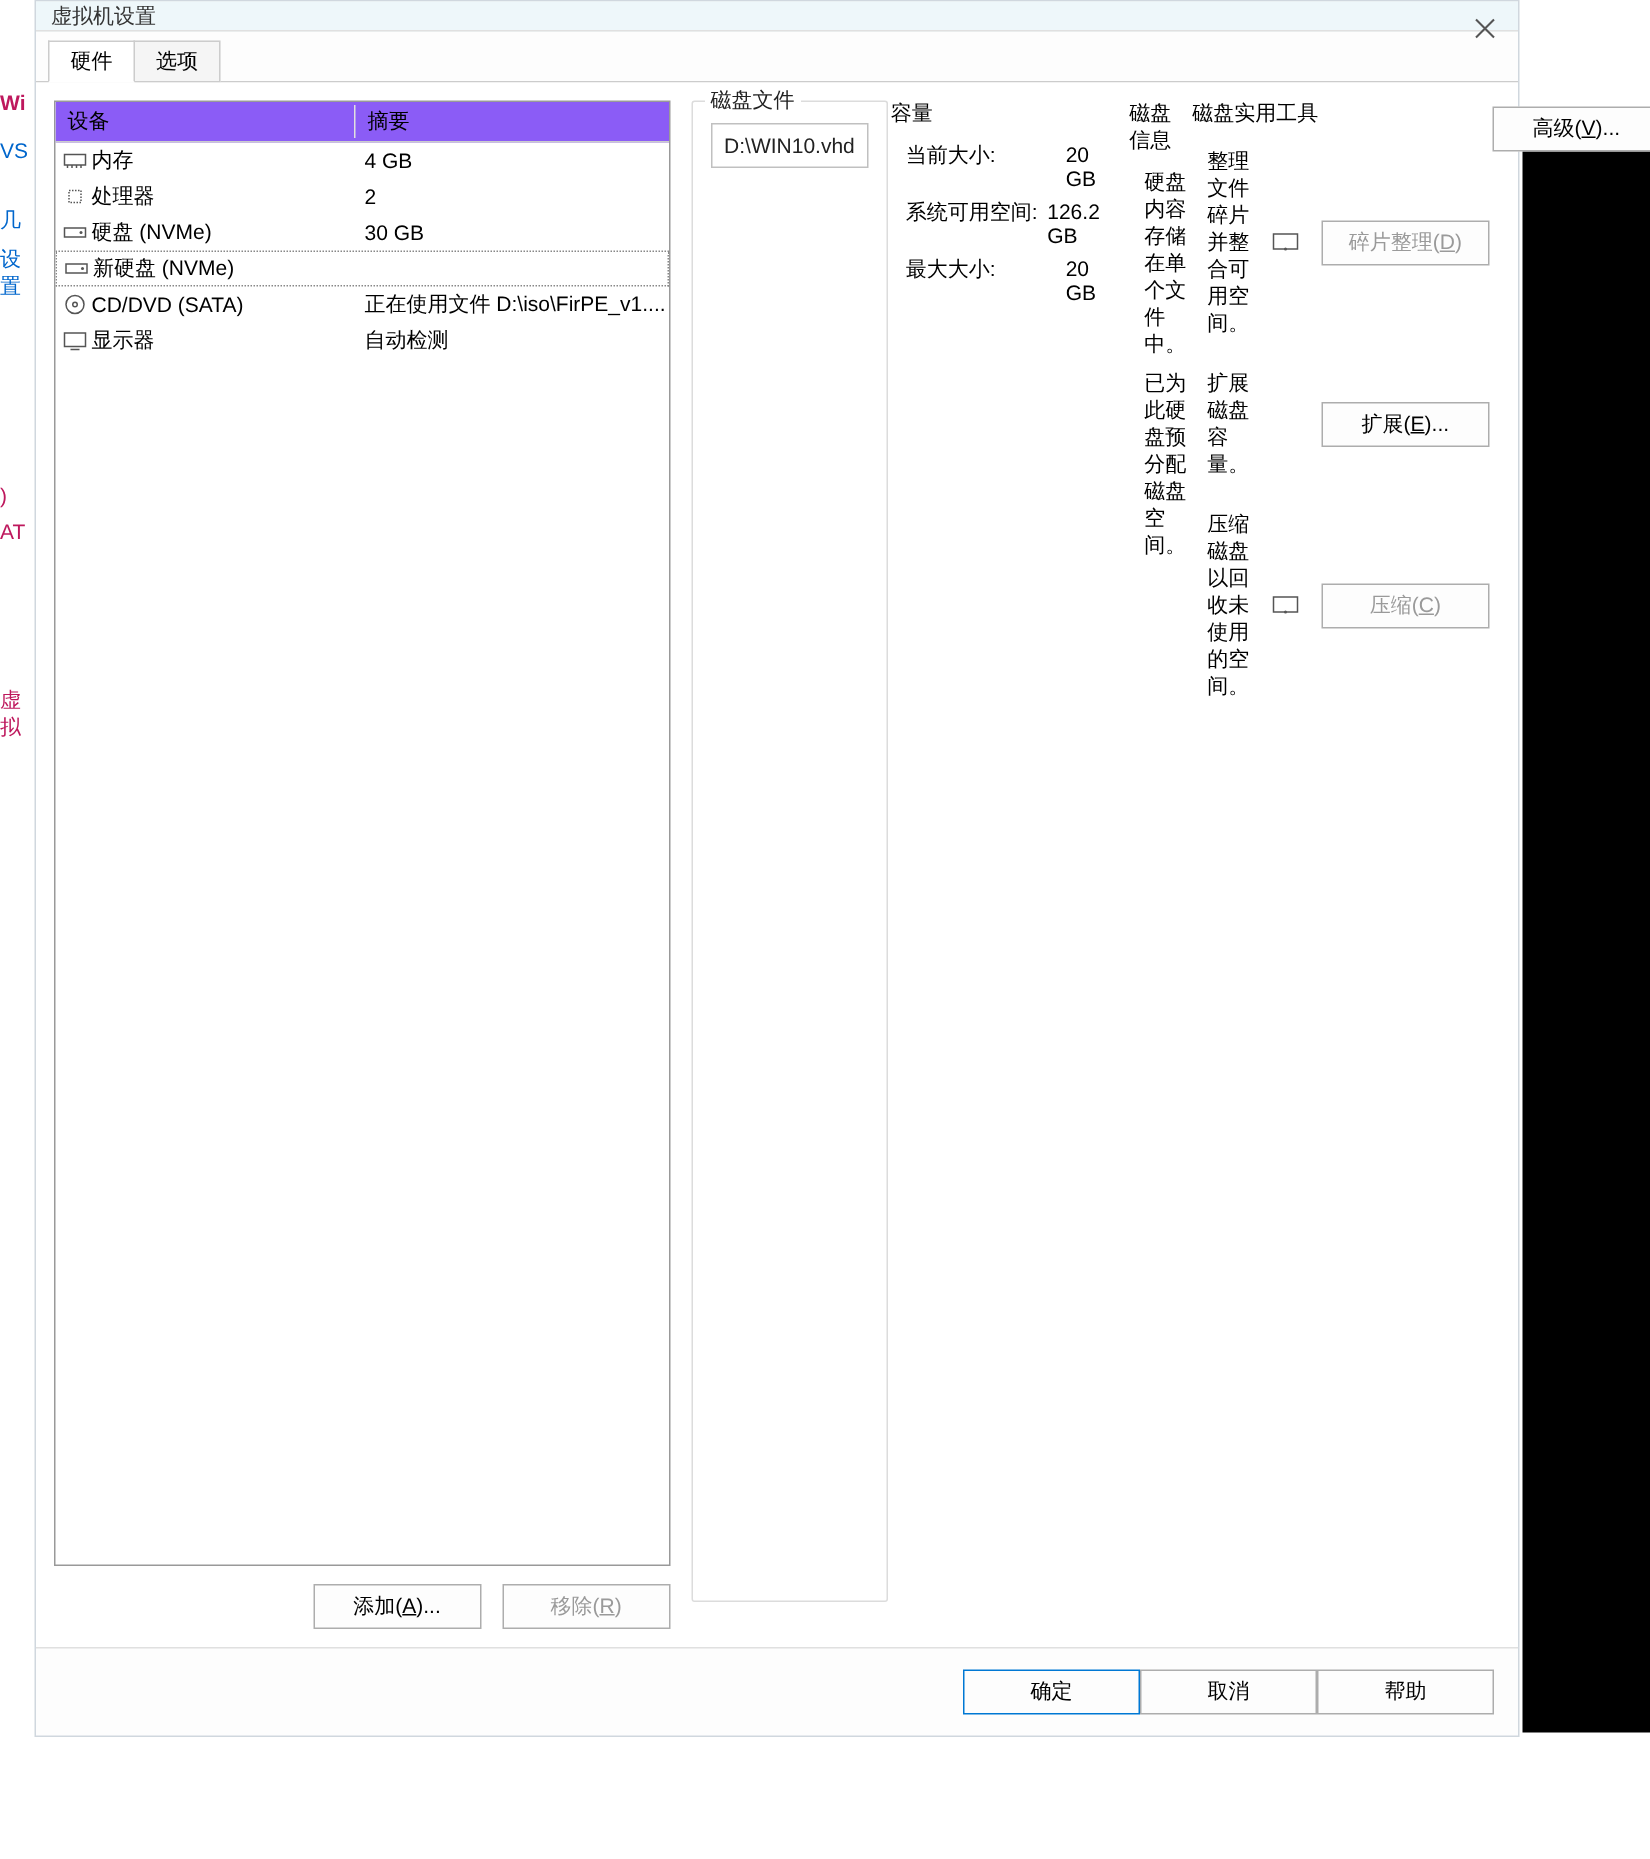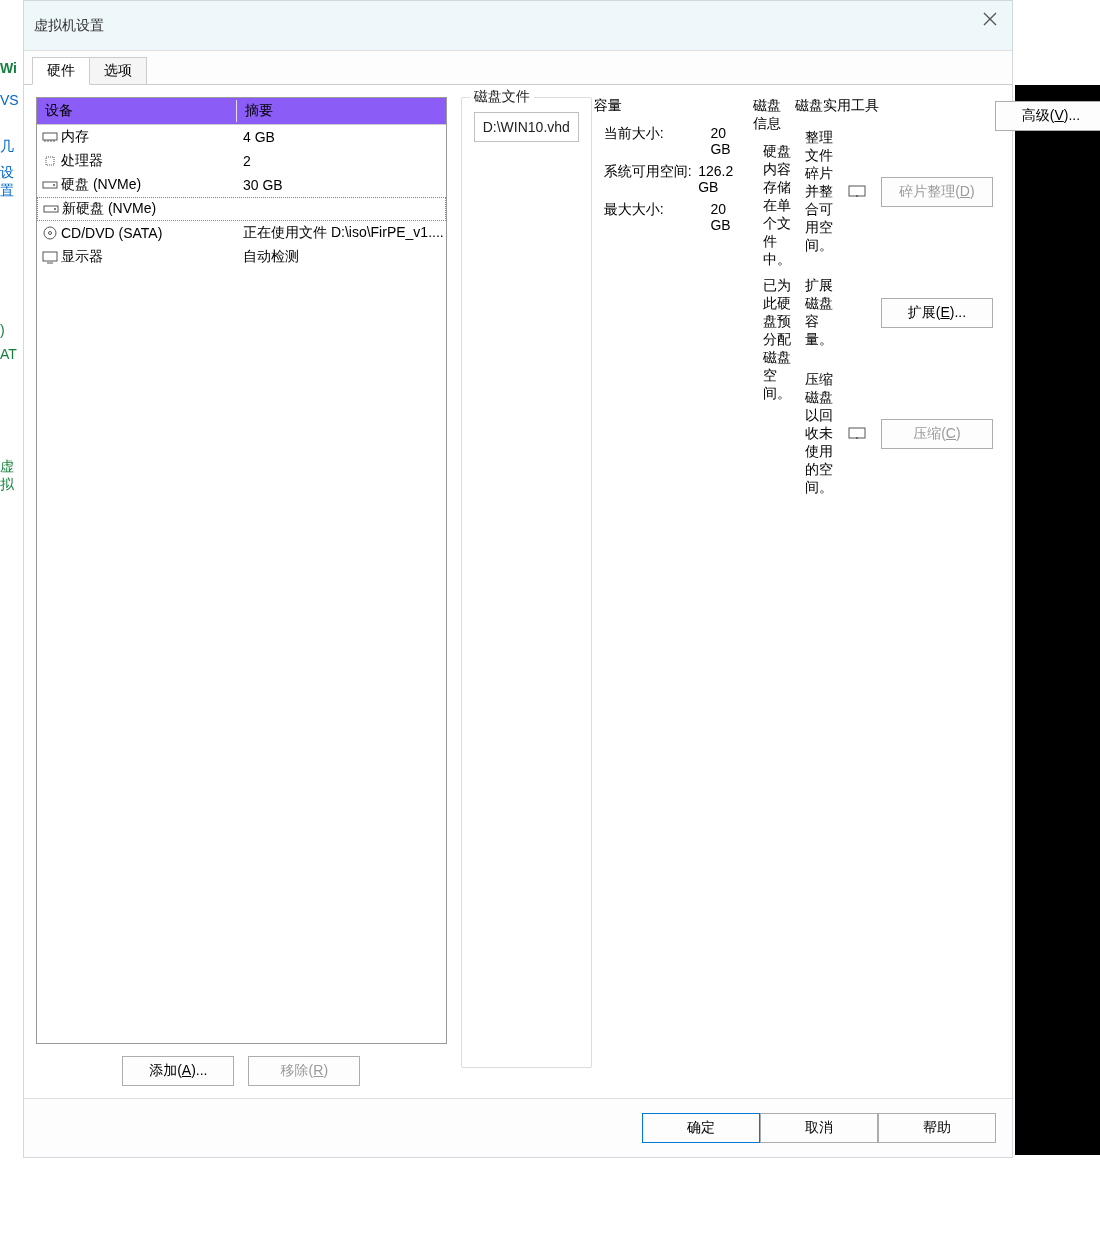--- a/index.html
+++ b/index.html
@@ -16,37 +16,37 @@
 .backdrop-left {
   position: absolute;
   left: 0; top: 0;
   width: 23px; height: 1239px;
   background: #fff;
   z-index: 0;
 }
 .backdrop-left .fragment {
   position: absolute;
   font-size: 14px;
-  color: #15803d;
+  color: #be185d;
 }
 .backdrop-right {
   position:absolute; right:0; top:85px; width:85px; height:1070px; background:#000;
 }
 .dialog {
   position: absolute;
   left: 23px; top: 0;
   width: 990px; height: 1158px;
   background: #fdfdfd;
   border: 1px solid #d0d7de;
   display: flex;
   flex-direction: column;
   z-index: 10;
 }
 .titlebar {
-  height: 50px;
+  height: 20px;
   display: flex;
   align-items: center;
   padding: 0 10px;
   background: #eef7fa;
   border-bottom: 1px solid #e0e0e0;
   position: relative;
 }
 .titlebar .title {
   font-size: 14px;
   color: #333;
@@ -138,21 +138,21 @@
   white-space: nowrap; overflow: hidden; text-overflow: ellipsis;
 }
 .dt-row .sum {
   flex: 1;
   padding-left: 6px;
   white-space: nowrap; overflow: hidden; text-overflow: ellipsis;
 }
 .left-buttons {
   display: flex;
   gap: 14px;
-  justify-content: center;
+  justify-content: flex-end;
   padding: 12px 0 0 0;
 }
 .btn {
   min-width: 112px;
   height: 30px;
   border: 1px solid #adadad;
   background: #fdfdfd;
   font-size: 14px;
   cursor: pointer;
   padding: 0 12px;

